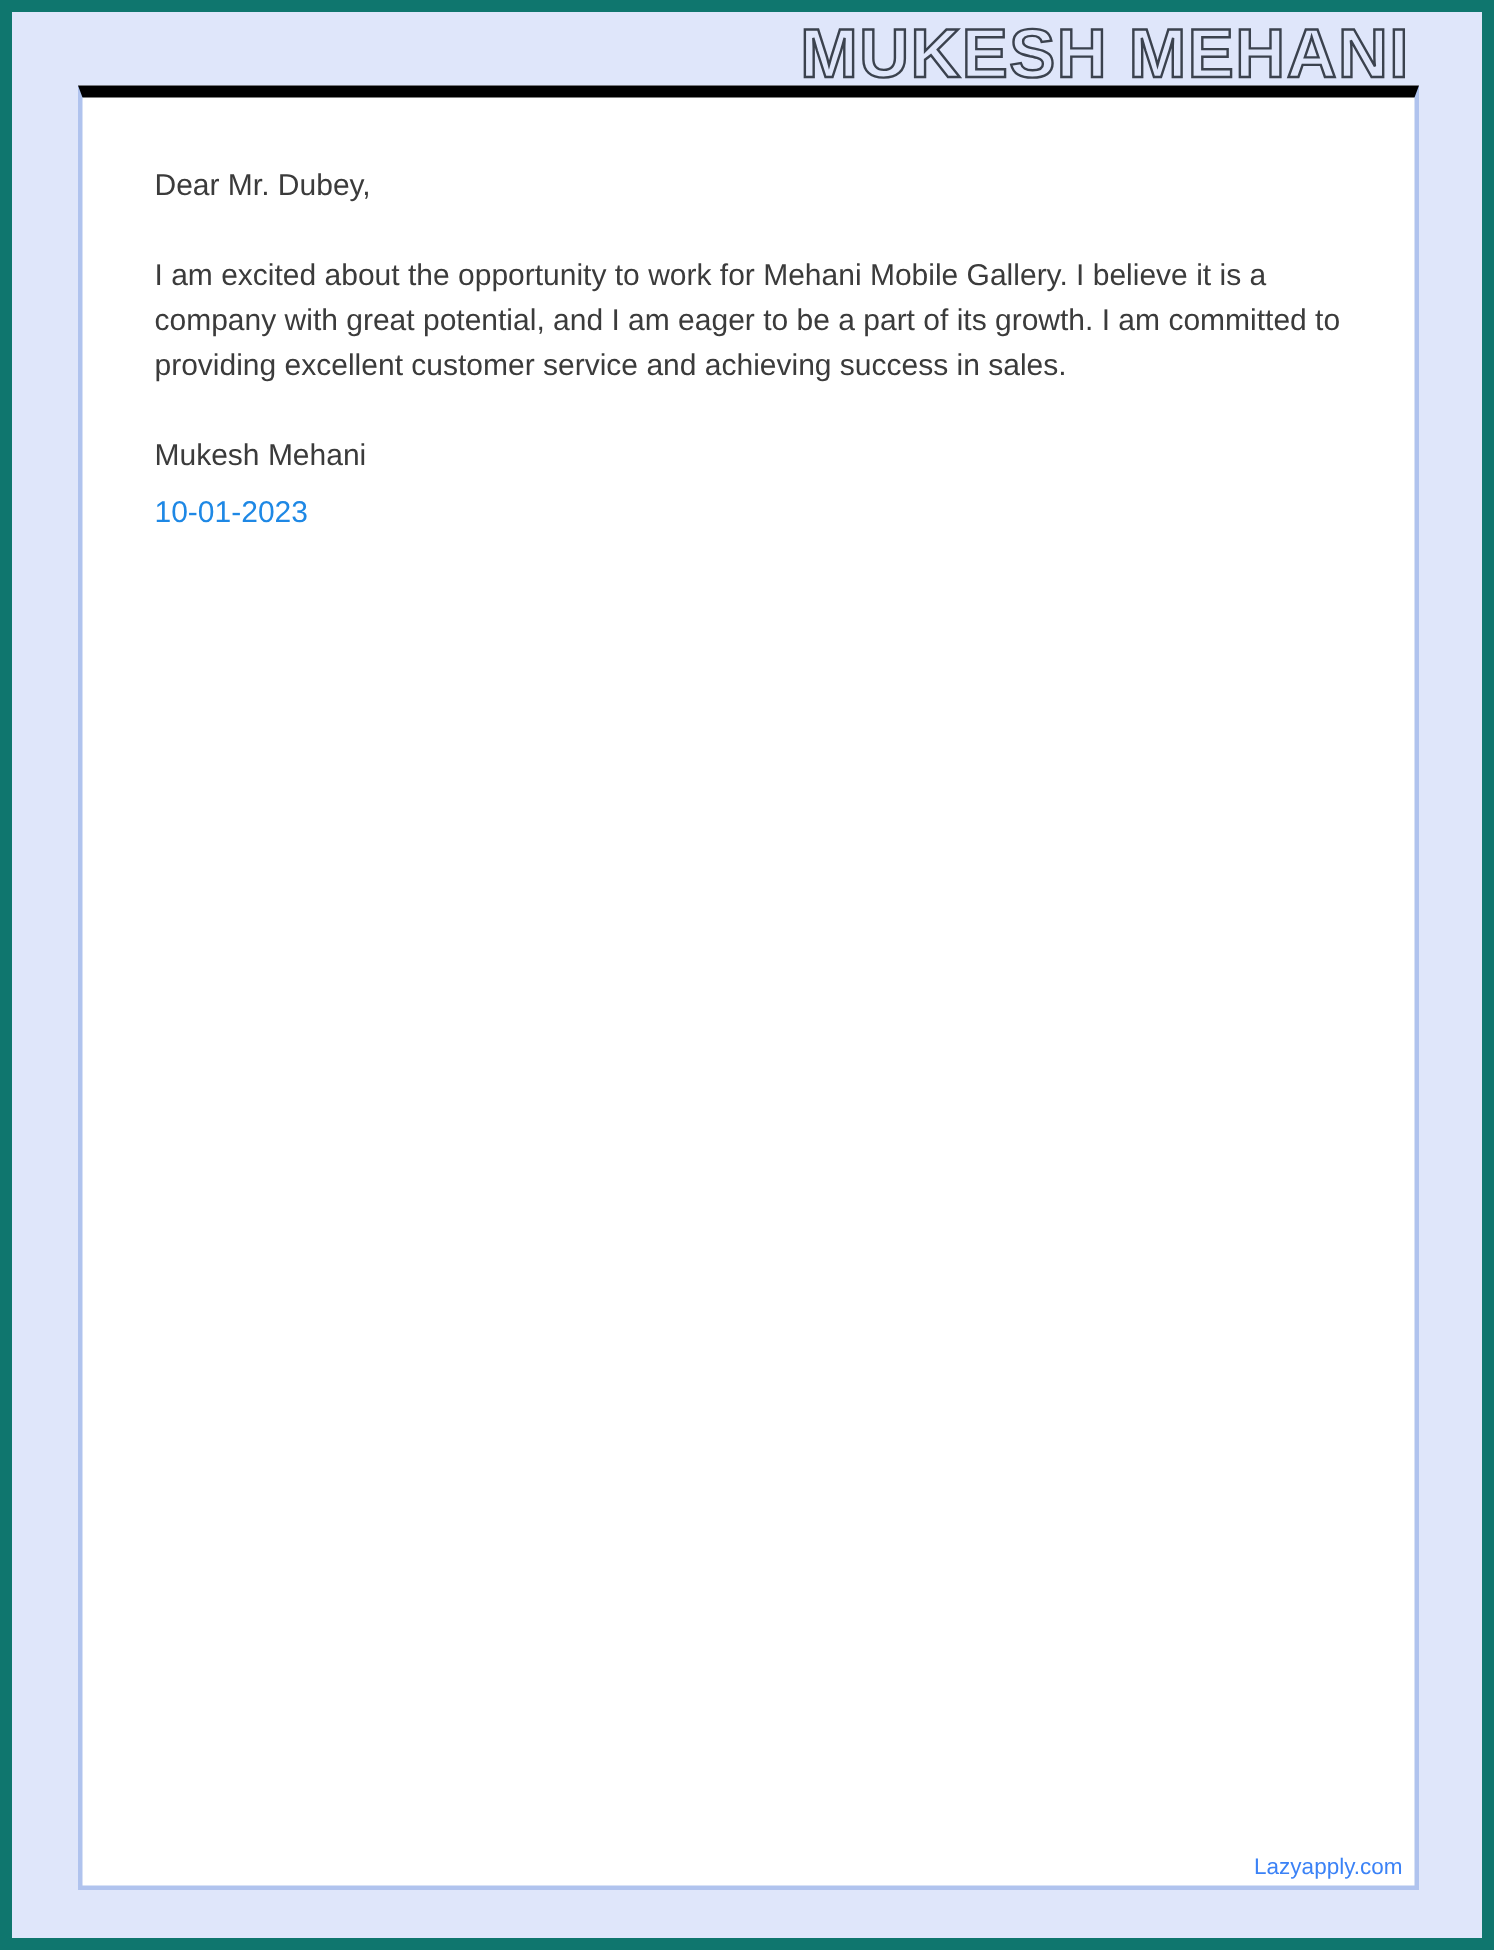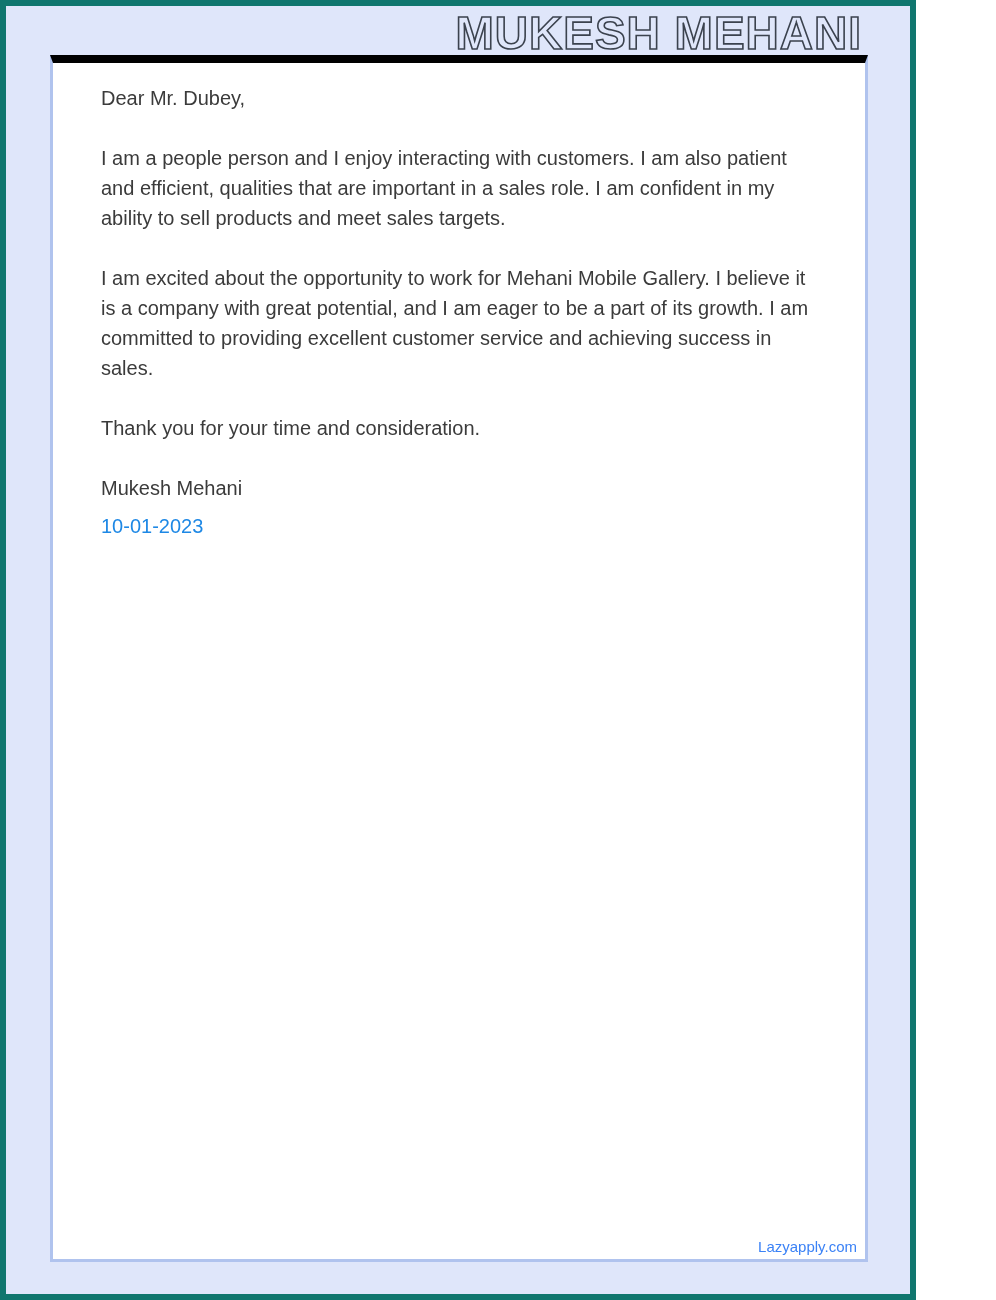--- a/index.html
+++ b/index.html
@@ -3,25 +3,25 @@
 <meta charset="utf-8">
 <style>
   html, body {
     margin: 0;
     padding: 0;
     background: #ffffff;
     font-family: "Liberation Sans", sans-serif;
   }
   .page {
     position: relative;
-    width: 916px;
+    width: 996px;
     height: 1300px;
     box-sizing: border-box;
     background: #dfe6fa;
-    border: 6px solid #0f766e;
+    border: 8px solid #0f766e;
     overflow: hidden;
   }
   .header-name {
     position: absolute;
     top: 2px;
     right: 48px;
     margin: 0;
     font-family: "Liberation Sans", sans-serif;
     font-size: 46px;
     font-weight: 700;
@@ -37,21 +37,21 @@
     left: 44px;
     right: 42px;
     top: 49px;
     bottom: 32px;
     box-sizing: border-box;
     background: #ffffff;
     border-top: 8px solid #000000;
     border-left: 3px solid #b0c3ee;
     border-right: 3px solid #b0c3ee;
     border-bottom: 3px solid #b0c3ee;
-    padding: 20px 48px 0 48px;
+    padding: 44px 48px 0 48px;
     font-size: 20px;
     line-height: 30px;
     color: #3b3b3b;
   }
   .letter p {
     margin: 30px 0 0 0;
   }
   .letter p.salutation {
     margin-top: 0;
   }
@@ -75,25 +75,23 @@
 
 <div class="page">
 
   <h1 class="header-name">MUKESH MEHANI</h1>
 
   <main class="letter">
 
     <p class="salutation">Dear Mr. Dubey,</p>
 
 
-    <p>I am a people person and I enjoy interacting with customers. I am also patient and efficient, qualities that are important in a sales role. I am confident in my ability to sell products and meet sales targets.</p>
 
     <p>I am excited about the opportunity to work for Mehani Mobile Gallery. I believe it is a company with great potential, and I am eager to be a part of its growth. I am committed to providing excellent customer service and achieving success in sales.</p>
 
-    <p>Thank you for your time and consideration.</p>
 
 
     <p class="signature">Mukesh Mehani</p>
 
     <p class="date">10-01-2023</p>
 
     <div class="watermark">Lazyapply.com</div>
 
   </main>
 

